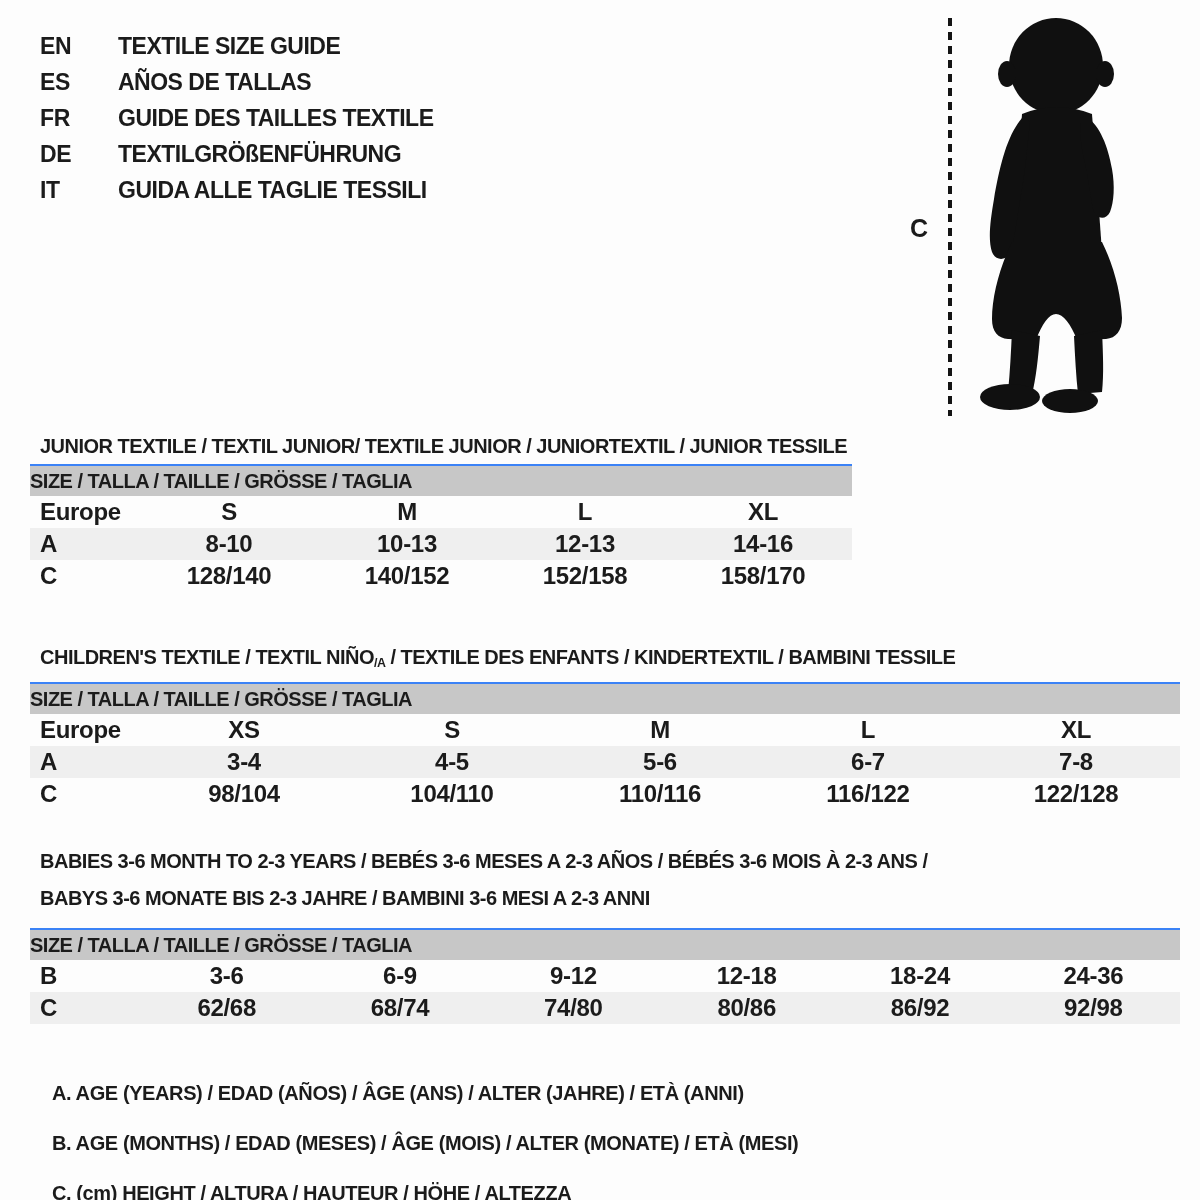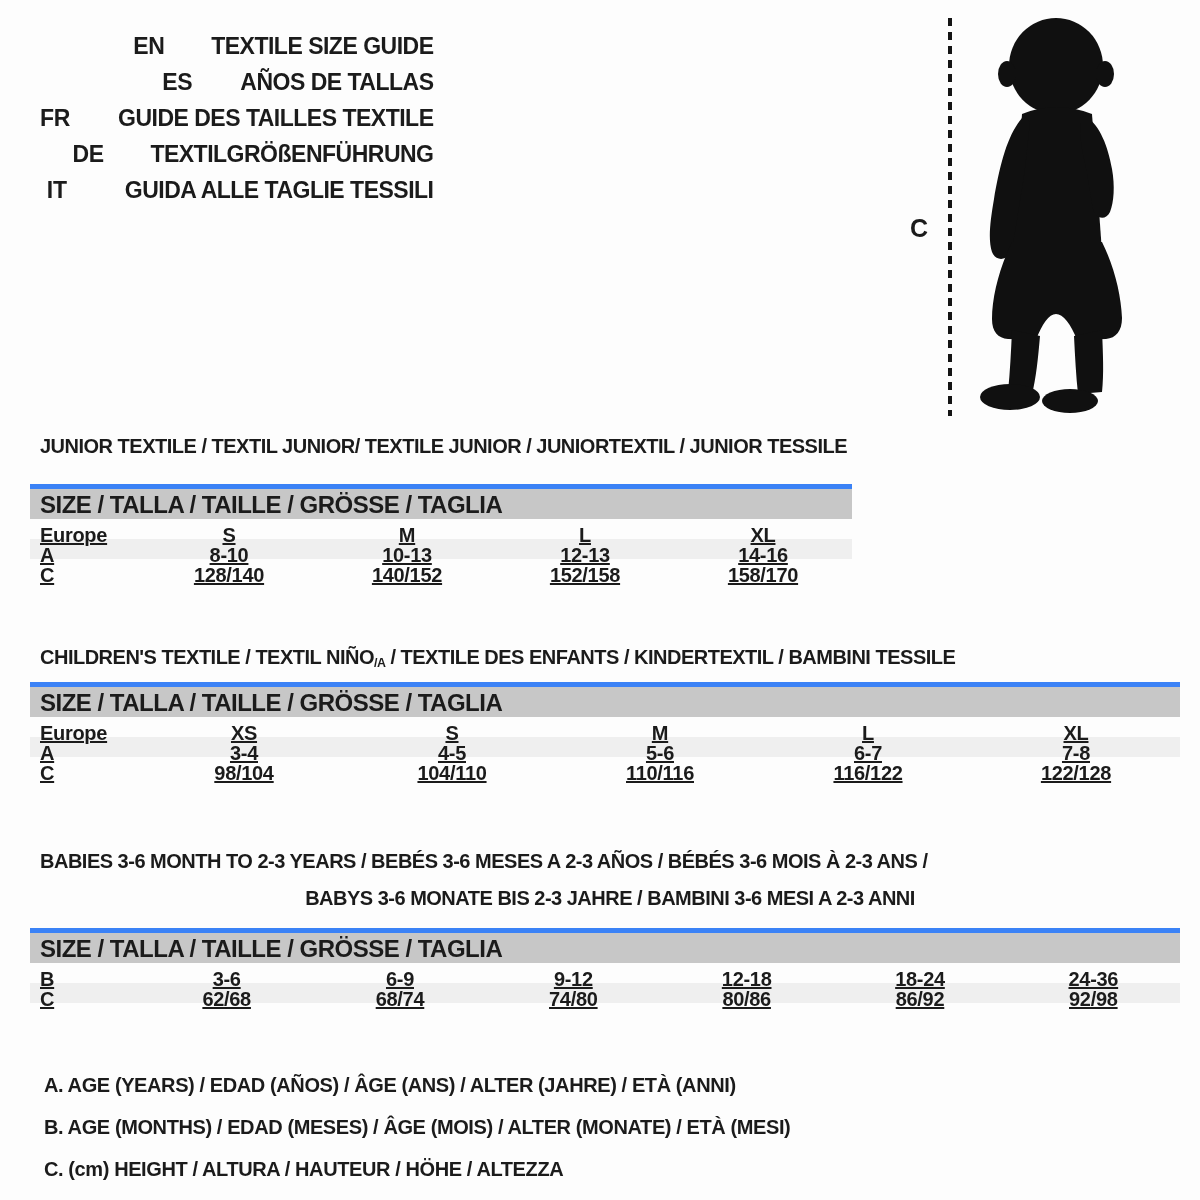--- a/index.html
+++ b/index.html
@@ -8,60 +8,60 @@
     width:1200px;height:1200px;position:relative;overflow:hidden;
     background:#fdfdfd;color:#1b1b1b;
     font-family:"Liberation Sans","DejaVu Sans",sans-serif;
     font-weight:700;letter-spacing:-0.3px;
     -webkit-font-smoothing:antialiased;
   }
   .abs{position:absolute;}
 
   
   .lang-list{left:40px;top:28px;}
-  .lang-row{display:flex;line-height:36px;font-size:23px;justify-content:flex-end;}
+  .lang-row{display:flex;line-height:36px;font-size:23px;}
   .lang-code{width:78px;flex:0 0 78px;}
   .lang-title{letter-spacing:-0.5px;}
 
   
   .dash-line{
     left:948px;top:18px;width:4px;height:398px;
     background:repeating-linear-gradient(to bottom,#141414 0 8px,transparent 8px 14px);
   }
   .c-label{left:910px;top:214px;font-size:25px;}
   .toddler{left:960px;top:14px;}
 
   
   .sec-title{font-size:20px;letter-spacing:-0.5px;margin:0;line-height:24px;}
   .title-sub{font-size:0.62em;vertical-align:-0.22em;}
   .size-table{margin-top:0;}
   .t-header{
     background:#c7c7c7;height:30px;line-height:31px;
-    padding-left:10px;font-size:24px;letter-spacing:-0.5px;
-    border-top:5px solid #3b82f6;
+    font-size:20px;letter-spacing:-0.5px;
+    border-top:2px solid #3b82f6;
   }
-  .t-row{display:grid;height:20px;line-height:32px;font-size:20px;text-decoration:underline;}
+  .t-row{display:grid;height:32px;line-height:32px;font-size:24px;}
   .t-row .cell{text-align:center;}
   .t-row .cell.label{text-align:left;padding-left:10px;}
   .t-row.shaded{background:#efefef;}
   .cols5{grid-template-columns:110px repeat(4,1fr);}
   .cols6{grid-template-columns:110px repeat(5,1fr);}
   .cols7{grid-template-columns:110px repeat(6,1fr);}
 
   .junior-sec{left:30px;top:434px;width:822px;}
-  .junior-sec .sec-title{padding-left:10px;margin-bottom:26px;}
+  .junior-sec .sec-title{padding-left:10px;margin-bottom:6px;}
   .children-sec{left:30px;top:645px;width:1150px;}
   .children-sec .sec-title{padding-left:10px;margin-bottom:7px;}
   .babies-sec{left:30px;top:849px;width:1150px;}
   .babies-sec .sec-title{padding-left:10px;}
-  .babies-sec .sec-title.line2{margin-top:13px;margin-bottom:18px;text-align:center;}
+  .babies-sec .sec-title.line2{margin-top:13px;margin-bottom:18px;}
 
   
   .legend{left:40px;top:1062px;font-size:20px;}
-  .legend p{margin:4px;line-height:38px;letter-spacing:-0.4px;}
+  .legend p{margin:12px;line-height:38px;letter-spacing:-0.4px;}
 </style>
 </head>
 <body>
 
 <div class="abs lang-list">
   <div class="lang-row">
     <span class="lang-code">EN</span>
     <span class="lang-title">TEXTILE SIZE GUIDE</span>
   </div>
   <div class="lang-row">

